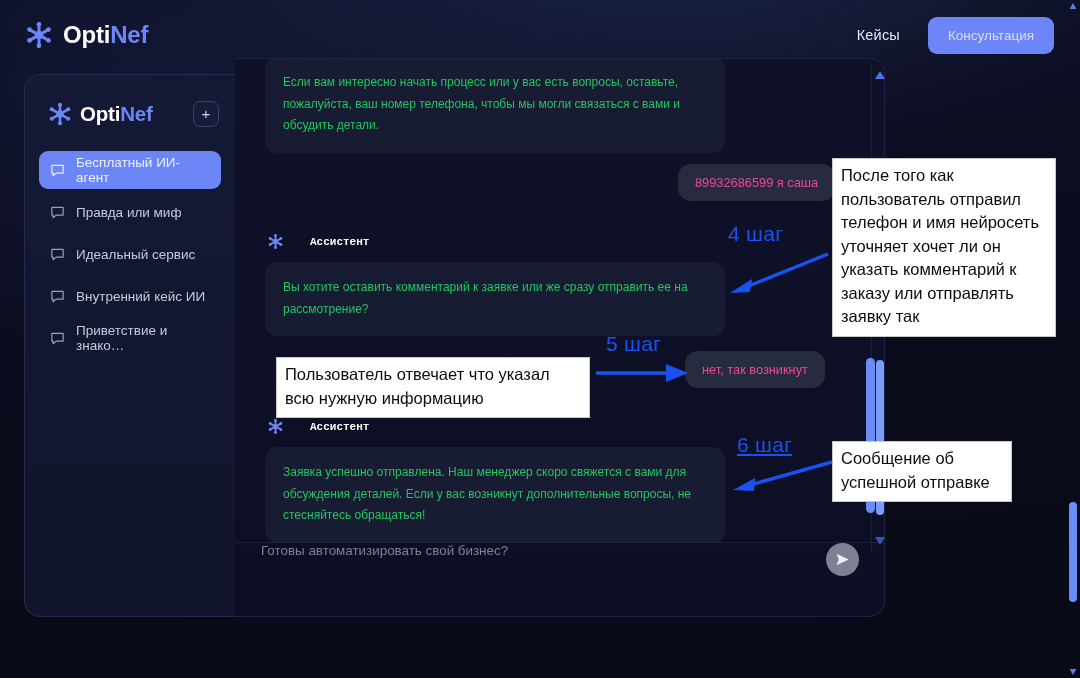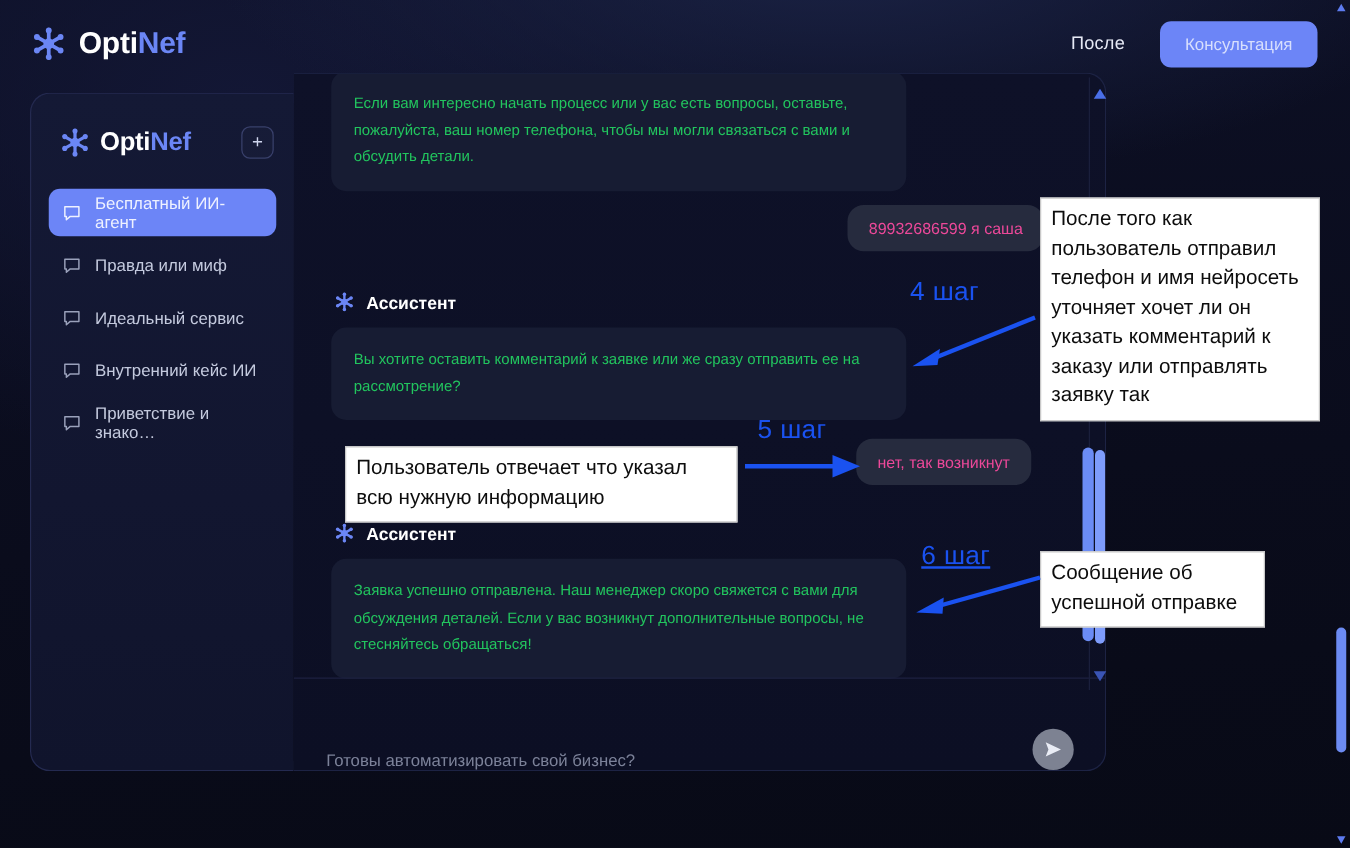--- a/index.html
+++ b/index.html
@@ -112,29 +112,29 @@
     position: absolute;
     background: #262b3e;
     border-radius: 13px;
     padding: 11px 17px;
     color: #ec4899;
     font-size: 12.8px;
     white-space: nowrap;
   }
   .assist-label {
     position: absolute;
-    display: flex; align-items: center; gap: 9px;
-    color: #ffffff; font-size: 14px; font-weight: 700;
+    display: flex; align-items: center; gap: 26px;
+    color: #ffffff; font-size: 11px; font-weight: 700; font-family: Liberation Mono, monospace;
   }
   .assist-label .mini-flake { width: 17px; height: 17px; flex: 0 0 17px; }
 
   .composer {
     position: absolute; left: 0; bottom: 0; width: 650px; height: 74px;
     border-top: 1px solid #1c2140;
-    display: flex; align-items: flex-end;
+    display: flex; align-items: flex-start;
   }
   .composer-input {
     flex: 1; margin-left: 26px;
     background: transparent; border: none; outline: none;
     color: #e3e7f3; font-size: 13.4px; font-family: inherit;
   }
   .composer-input::placeholder { color: #7c8299; }
   .send-btn {
     width: 33px; height: 33px; margin-right: 26px;
     border-radius: 50%;
@@ -215,21 +215,21 @@
             <circle cx="26.1" cy="21.8" r="2.5"></circle>
           <circle cx="5.9" cy="21.8" r="2.5"></circle>
             <circle cx="26.1" cy="10.2" r="2.5"></circle>
         </g>
       </svg>
       <div class="brand-text">
         <span class="w">Opti</span><span class="b">Nef</span>
       </div>
     </div>
     <div class="topnav">
-      <span class="nav-link">После</span>
+      <span class="nav-link">Кейсы</span>
       <button class="cta-btn">Консультация</button>
     </div>
   </div>
 
   <div class="sidebar">
     <div class="sb-head">
       <div class="sb-brand">
         <svg class="sb-flake" viewBox="0 0 32 32">
           <g stroke="#6b86f5" stroke-width="3.2" stroke-linecap="round">
             <line x1="16" y1="4" x2="16" y2="28"></line>

